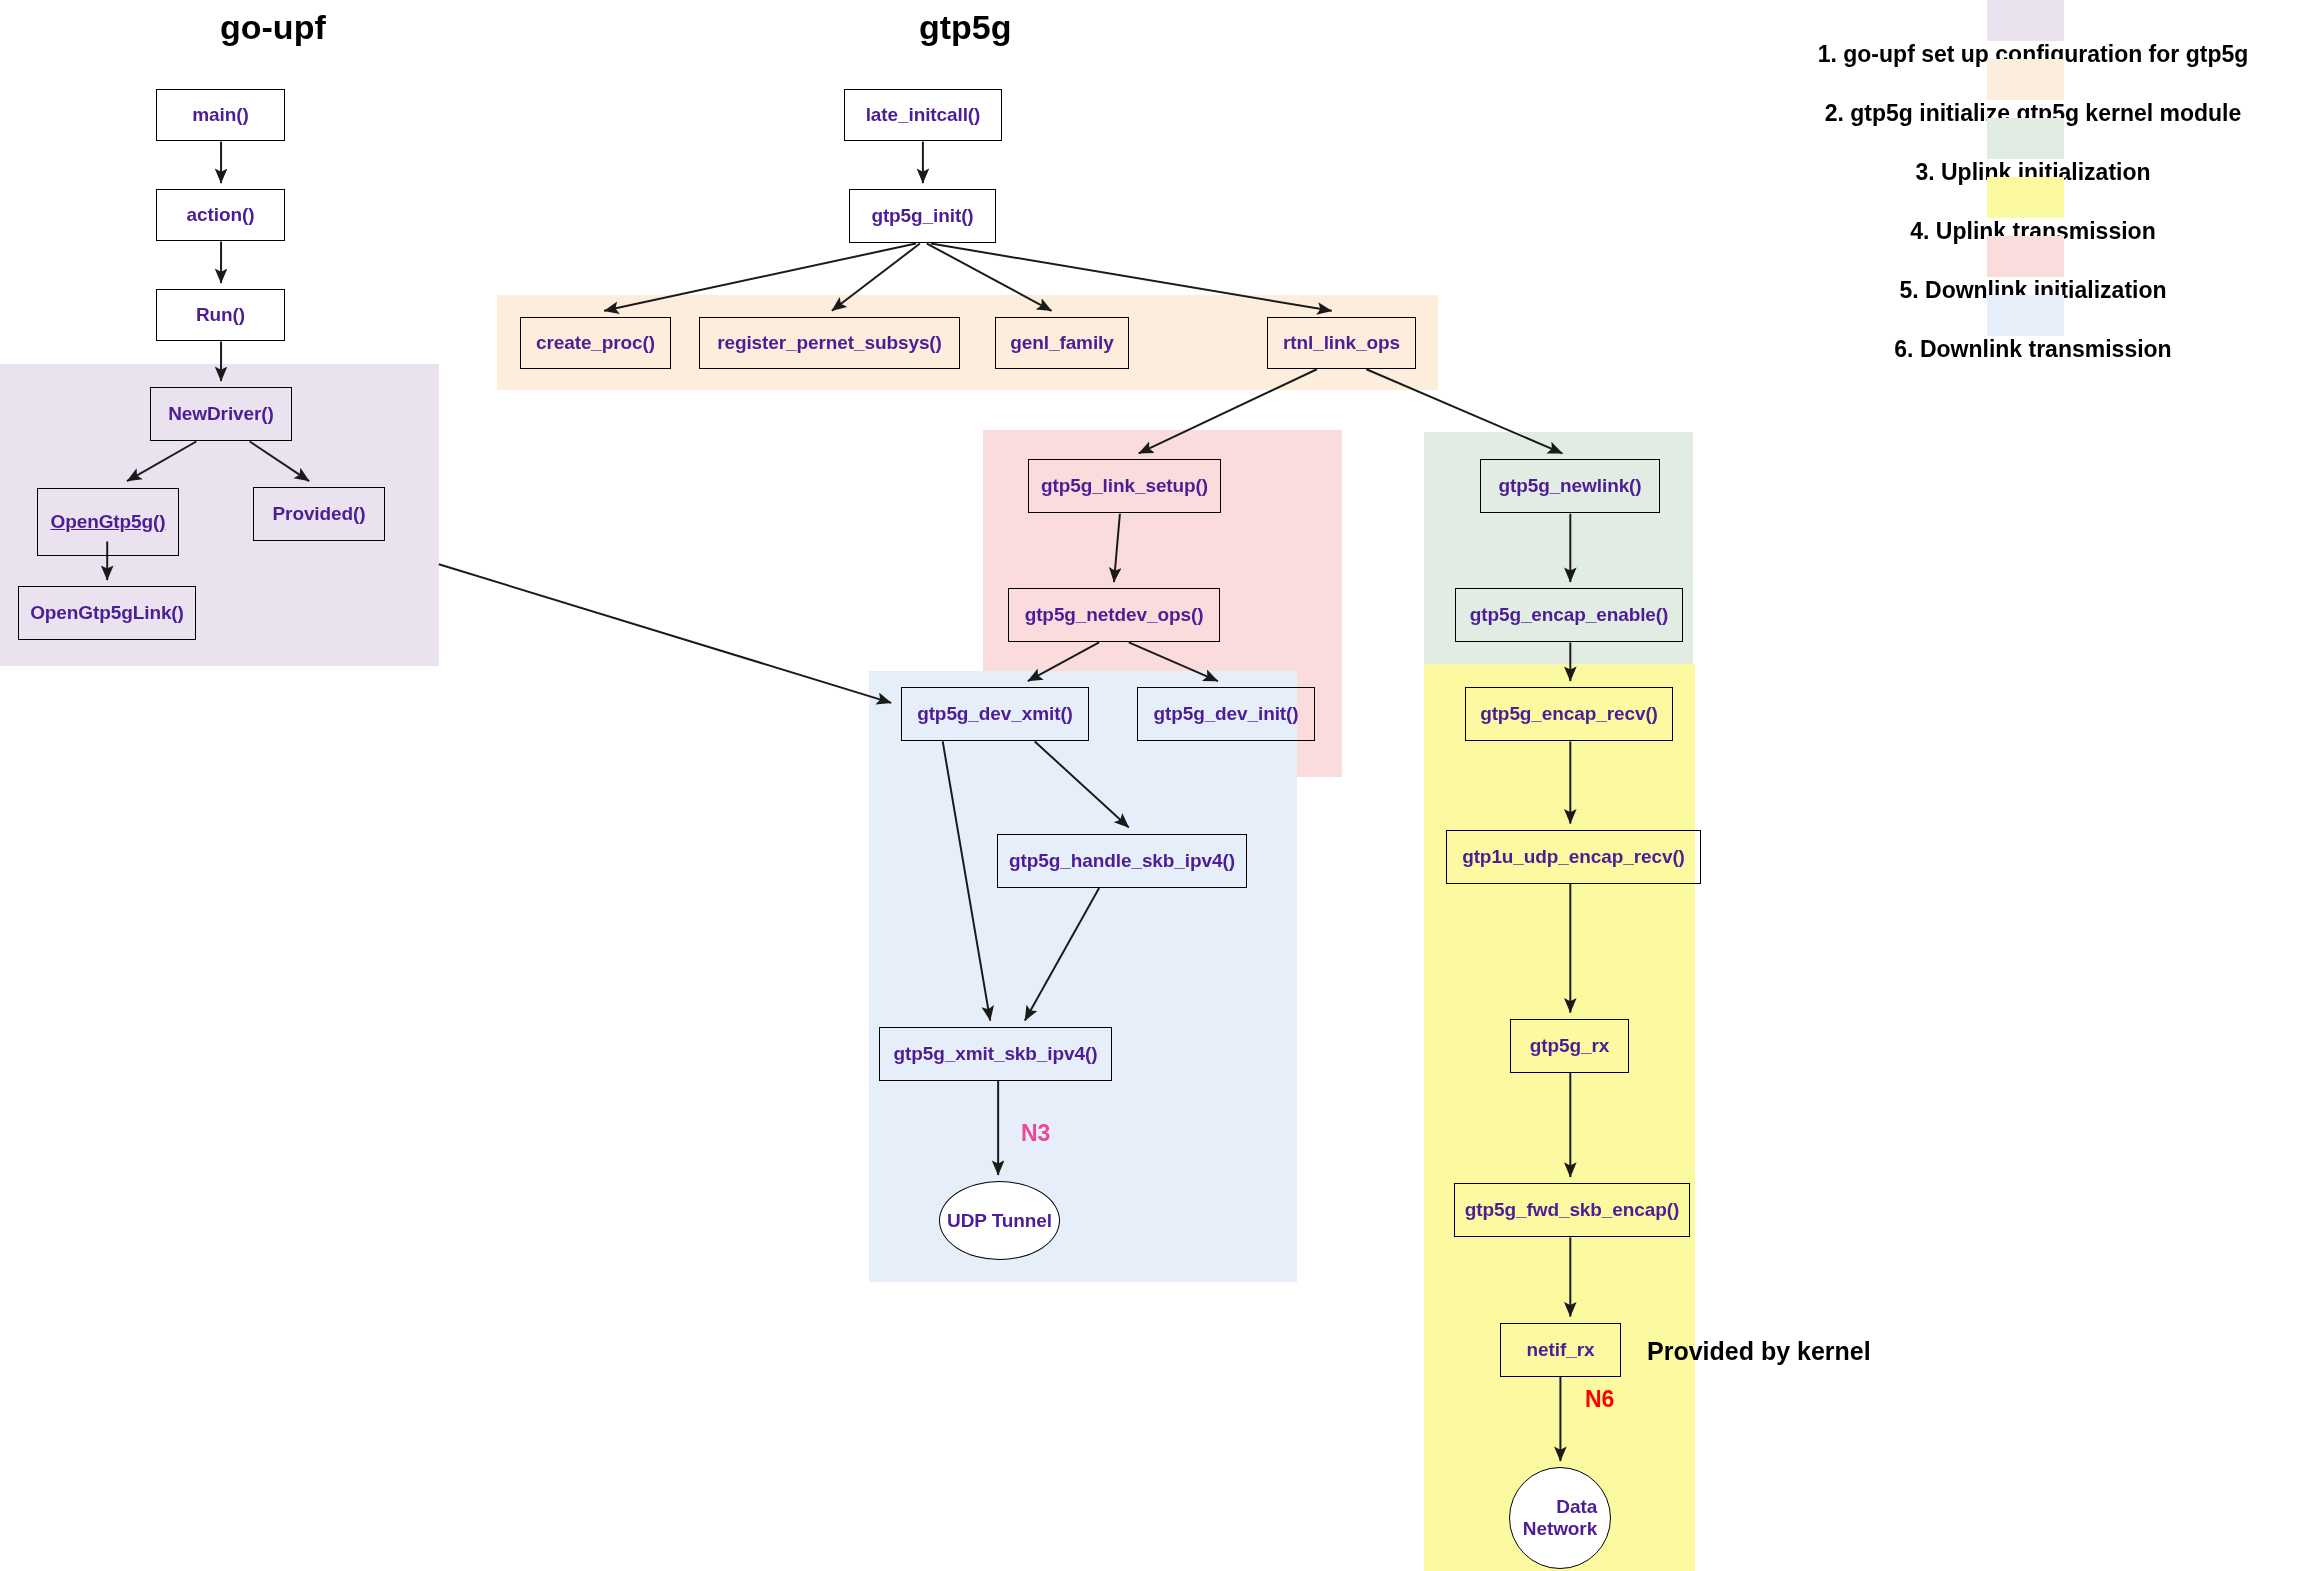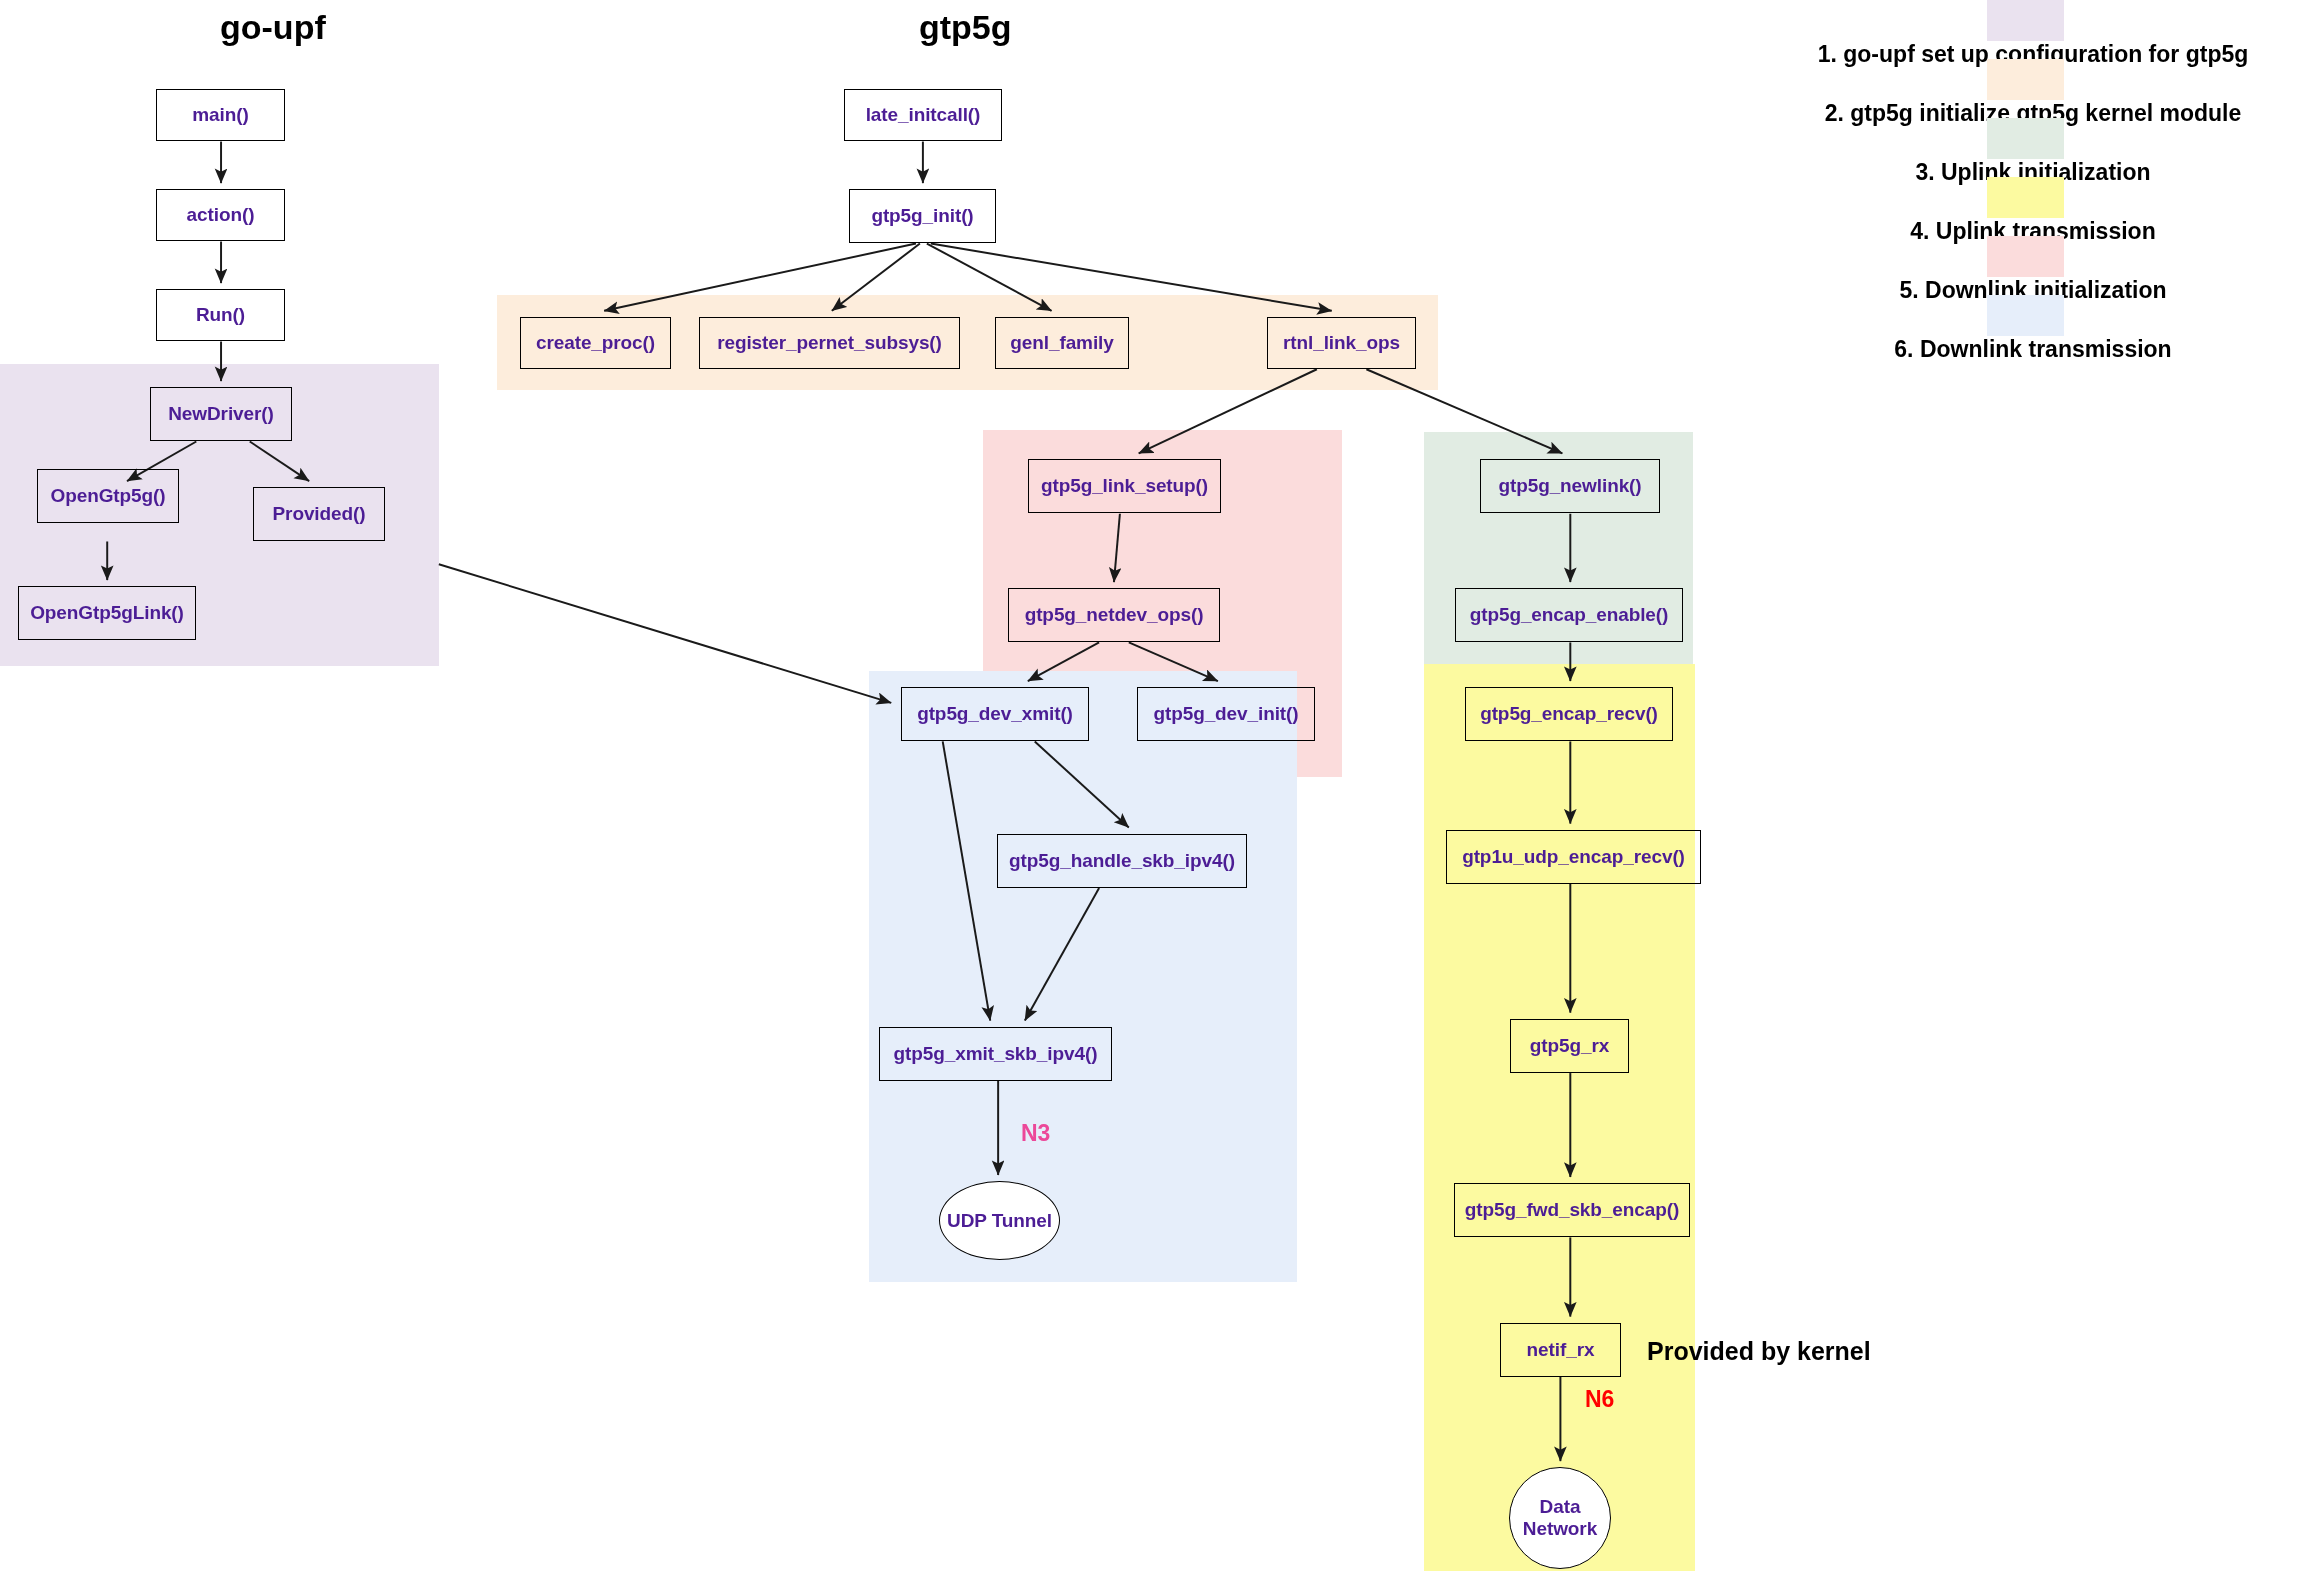--- a/index.html
+++ b/index.html
@@ -52,20 +52,21 @@
     line-height: 1.15;
   }
   .node.ellipse {
     border-radius: 50%;
     background: #ffffff;
   }
   .node.circle {
     border-radius: 50%;
     background: #ffffff;
     font-size: 19px;
+    text-align: right;
   }
   
   .col-title {
     position: absolute;
     z-index: 3;
     font-family: "Liberation Sans", sans-serif;
     font-size: 34px;
     font-weight: 700;
     color: #000000;
     text-align: center;
@@ -168,21 +169,21 @@
       </g>
   </svg>
 
   <div class="col-title" id="coltitle-0" style="left: 220px; top: 8px;">go-upf</div>
   <div class="col-title" id="coltitle-1" style="left: 919px; top: 8px;">gtp5g</div>
 
   <div class="node" id="node-main" style="left: 156px; top: 89px; width: 129px; height: 52px;">main()</div>
   <div class="node" id="node-action" style="left: 156px; top: 189px; width: 129px; height: 52px;">action()</div>
   <div class="node" id="node-run" style="left: 156px; top: 289px; width: 129px; height: 52px;">Run()</div>
   <div class="node" id="node-newdriver" style="left: 150px; top: 387px; width: 142px; height: 54px;">NewDriver()</div>
-  <div class="node" id="node-opengtp5g" style="left: 37px; top: 469px; width: 142px; height: 54px;">OpenGtp5g()</div>
+  <div class="node" id="node-opengtp5g" style="left: 37px; top: 488px; width: 142px; height: 68px; text-decoration: underline;">OpenGtp5g()</div>
   <div class="node" id="node-routeadd" style="left: 253px; top: 487px; width: 132px; height: 54px;">Provided()</div>
   <div class="node" id="node-opengtp5glink" style="left: 18px; top: 586px; width: 178px; height: 54px;">OpenGtp5gLink()</div>
   <div class="node" id="node-late_initcall" style="left: 844px; top: 89px; width: 158px; height: 52px;">late_initcall()</div>
   <div class="node" id="node-gtp5g_init" style="left: 849px; top: 189px; width: 147px; height: 54px;">gtp5g_init()</div>
   <div class="node" id="node-create_proc" style="left: 520px; top: 317px; width: 151px; height: 52px;">create_proc()</div>
   <div class="node" id="node-reg_pernet" style="left: 699px; top: 317px; width: 261px; height: 52px;">register_pernet_subsys()</div>
   <div class="node" id="node-genl_family" style="left: 995px; top: 317px; width: 134px; height: 52px;">genl_family</div>
   <div class="node" id="node-rtnl_link_ops" style="left: 1267px; top: 317px; width: 149px; height: 52px;">rtnl_link_ops</div>
   <div class="node" id="node-link_setup" style="left: 1028px; top: 459px; width: 193px; height: 54px;">gtp5g_link_setup()</div>
   <div class="node" id="node-netdev_ops" style="left: 1008px; top: 588px; width: 212px; height: 54px;">gtp5g_netdev_ops()</div>

